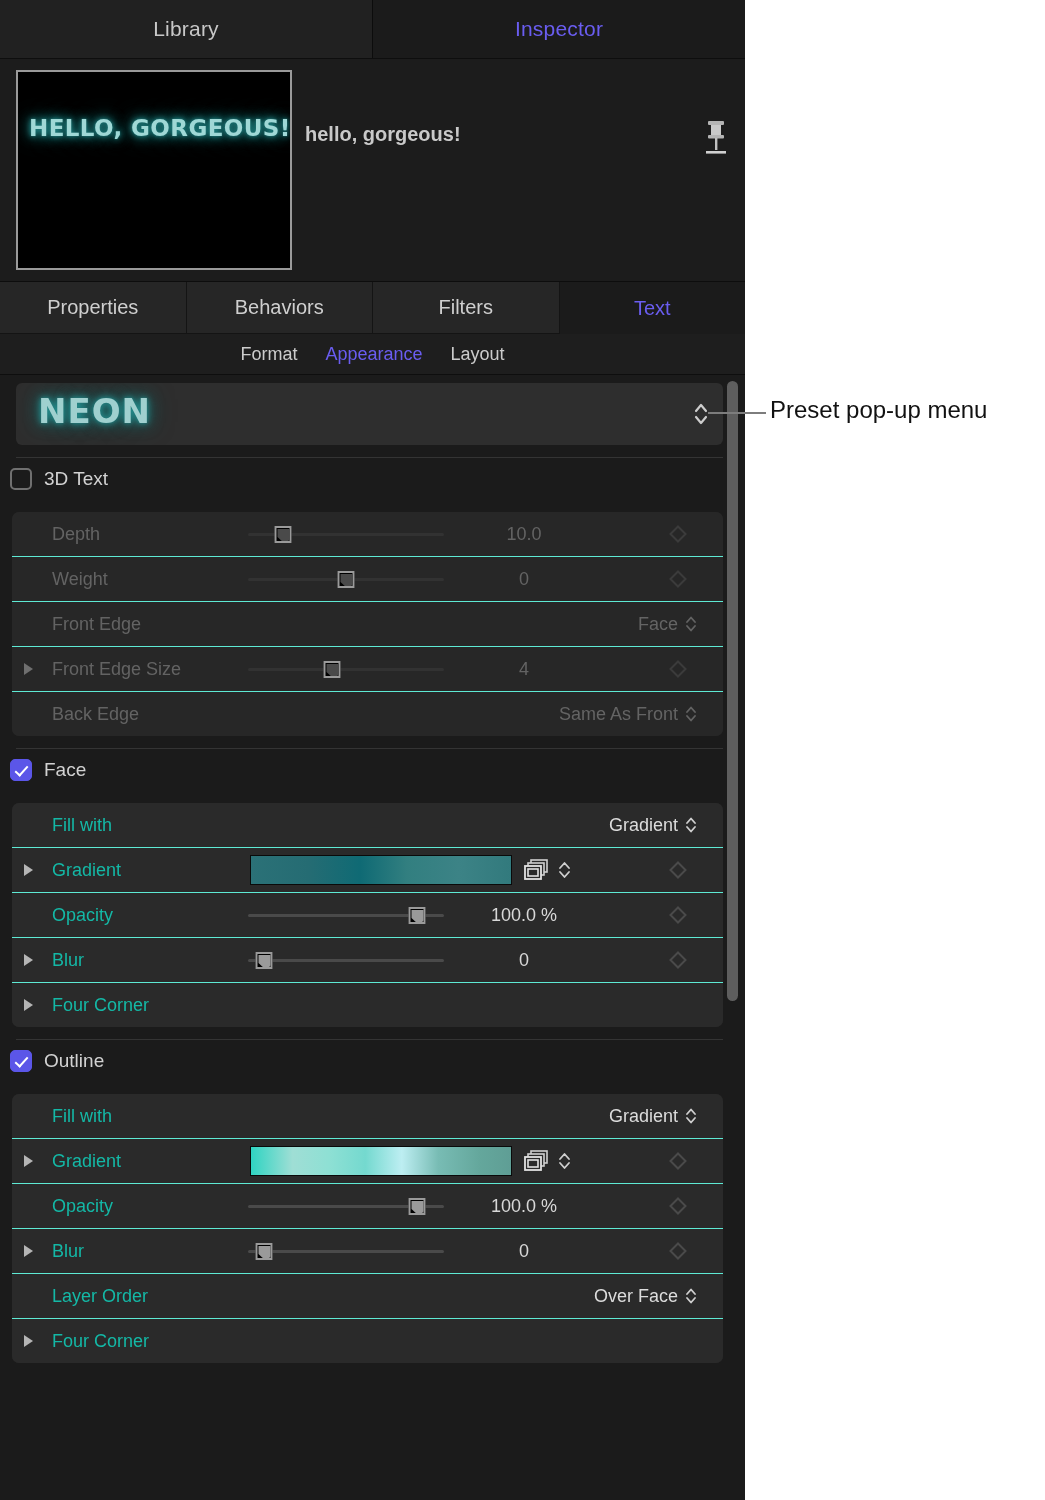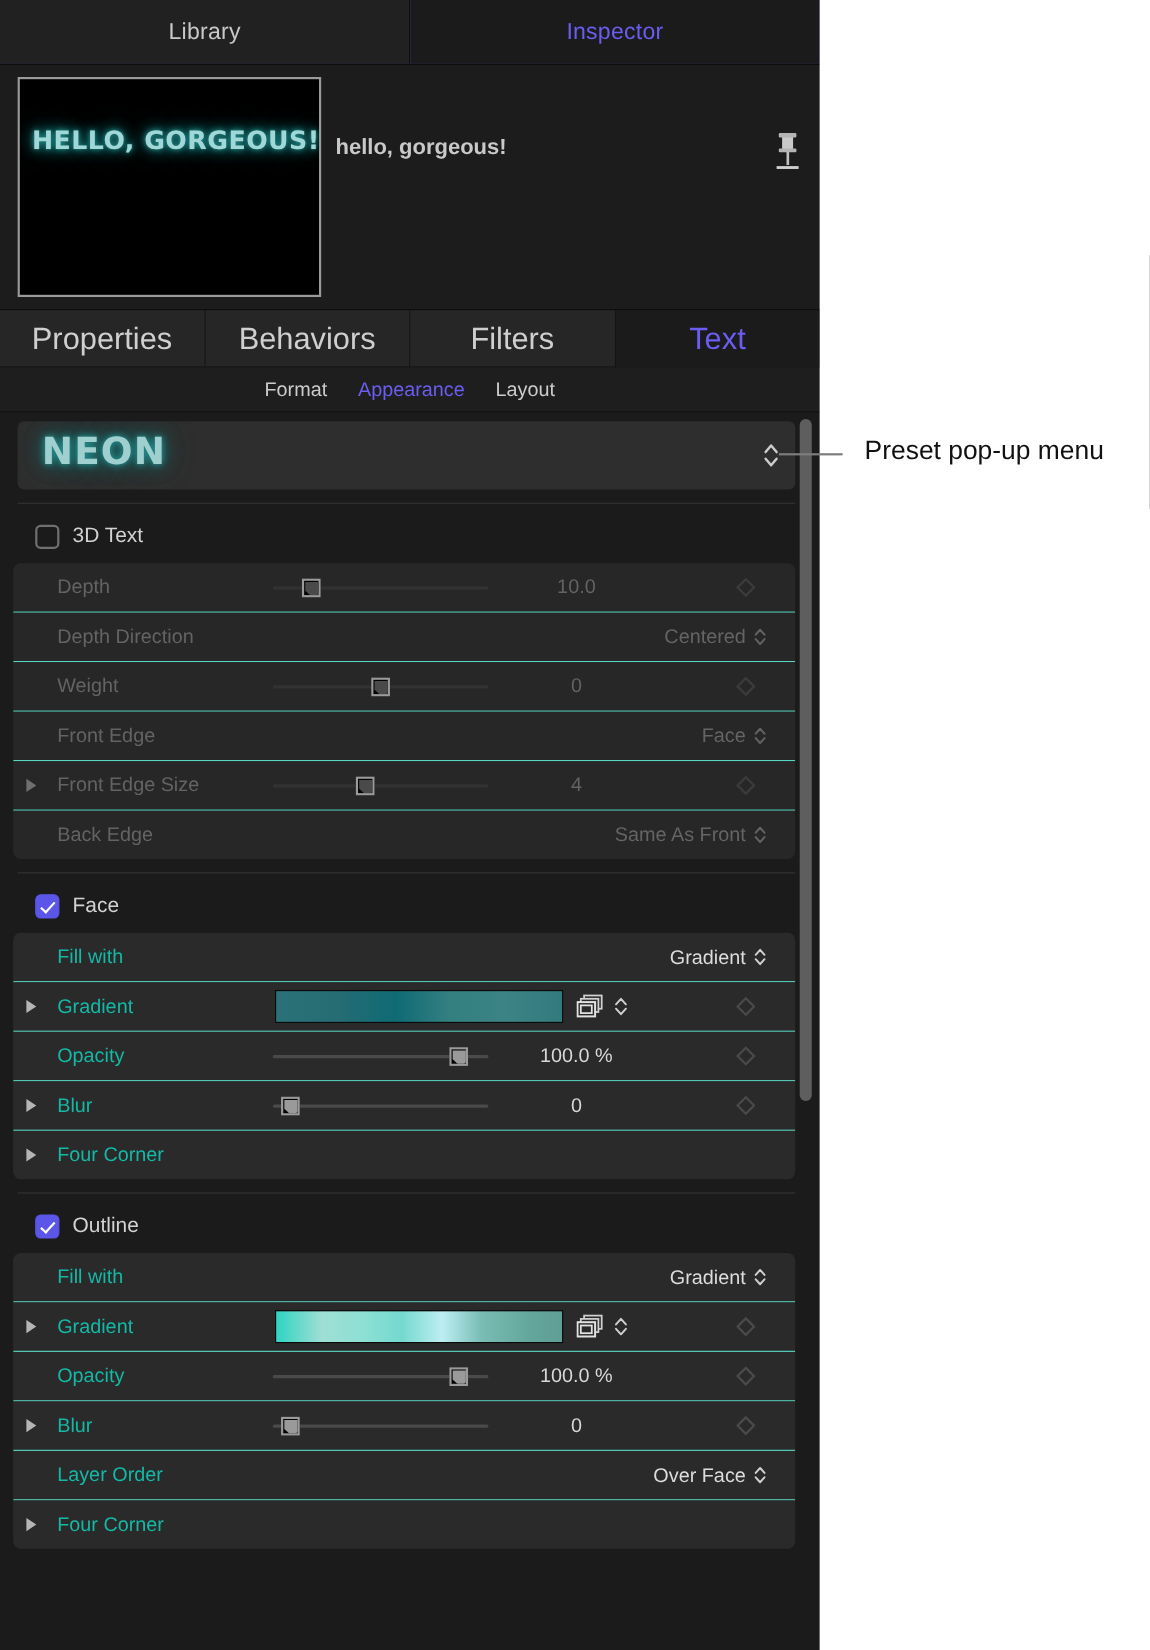--- a/index.html
+++ b/index.html
@@ -105,21 +105,21 @@
     display: flex;
     height: 52px;
     background: #1b1b1b;
     border-top: 1px solid #0d0d0d;
   }
   .maintab {
     flex: 1;
     display: flex;
     align-items: center;
     justify-content: center;
-    font-size: 28px;
+    font-size: 20px;
     color: #cfcfcf;
     background: #262626;
     border-right: 1px solid #141414;
     border-bottom: 1px solid #141414;
     box-sizing: border-box;
   }
   .maintab.active {
     background: #1b1b1b;
     color: #6a5df0;
     border-bottom: none;
@@ -207,23 +207,23 @@
 
   .sep {
     height: 1px;
     background: #343434;
     margin: 12px 22px 10px 16px;
   }
 
   
   .checkrow {
     display: flex;
-    align-items: center;
+    align-items: flex-start;
     height: 40px;
-    padding-left: 32px;
+    padding-left: 10px;
   }
   .cb {
     width: 22px; height: 22px;
     border-radius: 5px;
     box-sizing: border-box;
     margin-right: 12px;
     position: relative;
     flex: 0 0 auto;
   }
   .cb.off {
@@ -385,21 +385,20 @@
     height: 2px;
     background: #7d7d7d;
   }
   .callout-text {
     position: absolute;
     left: 770px;
     top: 396px;
     font-size: 24px;
     color: #111111;
     white-space: nowrap;
-    margin-left: 16px;
   }
 </style>
 </head>
 <body>
 
 <div id="root">
 
   <div class="panel">
 
     <div class="toptabs">
@@ -486,32 +485,20 @@
             </div>
           </div>
           <div class="val"><span>10.0</span></div>
           <div class="kf">
             <svg viewBox="0 0 18 18" width="18" height="18">
                 <path d="M9 1.5 L16.5 9 L9 16.5 L1.5 9 Z" fill="none" stroke="#3b3b3b" stroke-width="2"></path>
               </svg>
           </div>
         </div>
 
-        <div class="row">
-          <div class="name">Depth Direction</div>
-          <div class="popval">
-            <span>Centered</span>
-            <span class="mini">
-              <svg viewBox="0 0 12 22" width="12" height="22">
-                <polyline points="2,9 6,4.5 10,9" fill="none" stroke="#636363" stroke-width="1.8" stroke-linecap="round" stroke-linejoin="round"></polyline>
-                <polyline points="2,13 6,17.5 10,13" fill="none" stroke="#636363" stroke-width="1.8" stroke-linecap="round" stroke-linejoin="round"></polyline>
-              </svg>
-            </span>
-          </div>
-        </div>
 
         <div class="row">
           <div class="name">Weight</div>
           <div class="slider">
             <div class="track"></div>
             <div class="thumb" style="left:50%">
               <svg viewBox="0 0 17 17" width="17" height="17">
                   <path d="M1 1 H16 V9 L8.5 16 L1 9 Z" fill="#4a4a4a"></path>
                 </svg>
             </div>

